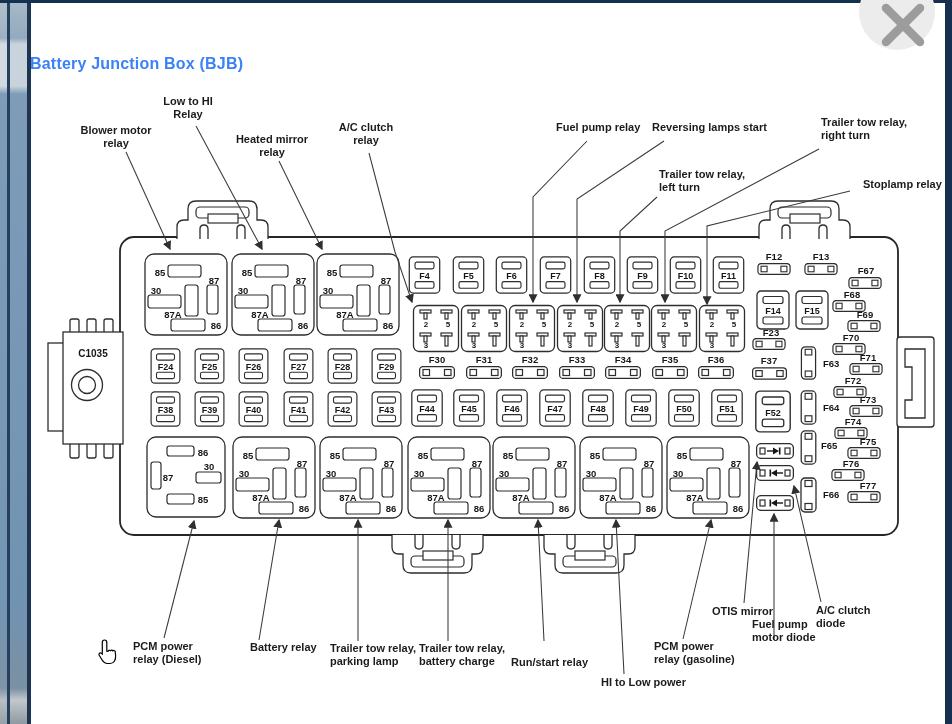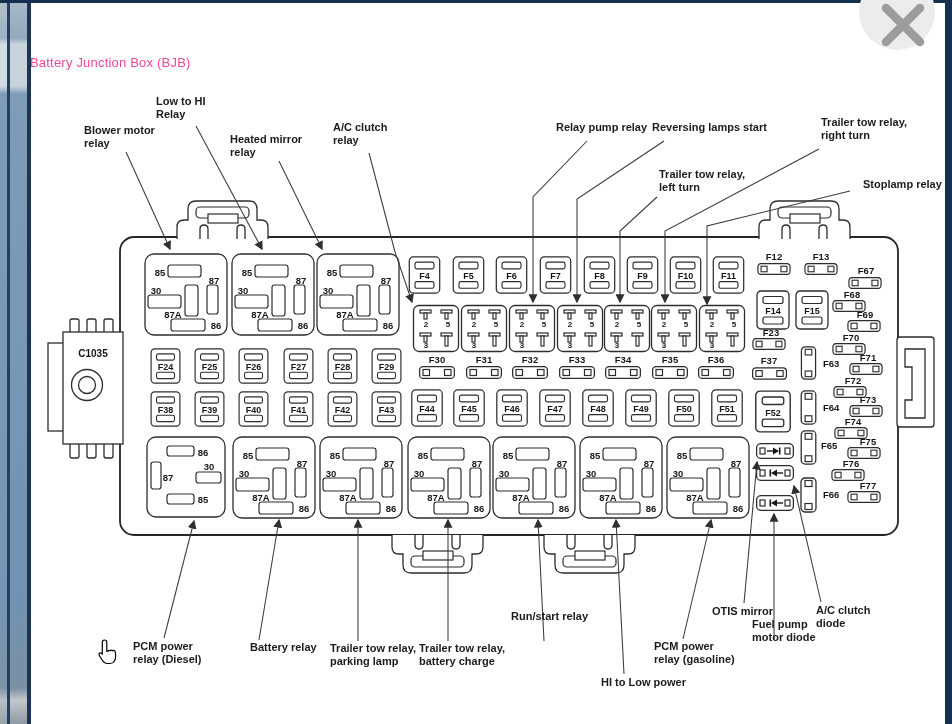--- a/index.html
+++ b/index.html
@@ -1,21 +1,21 @@
 <!DOCTYPE html>
 <html><head>
 <meta charset="utf-8">
 <style>
   html,body{margin:0;padding:0}
   body{width:952px;height:724px;position:relative;overflow:hidden;background:#fff;
        font-family:"Liberation Sans",sans-serif}
   .abs{position:absolute}
-  #page-title{position:absolute;left:30px;top:55px;font-size:13px;font-weight:normal;color:#ec4899;letter-spacing:.2px}
+  #page-title{position:absolute;left:30px;top:55px;font-size:16px;font-weight:bold;color:#3b82f6;letter-spacing:.2px}
   .co{position:absolute;font-weight:bold;font-size:11px;line-height:1.18;color:#1b1b1b;white-space:pre-line;z-index:4}
-  .ctr{text-align:left}
+  .ctr{text-align:center}
   
   .strip{position:absolute;top:0;height:724px;z-index:5}
   #strip-a{left:0;width:8px;background:linear-gradient(180deg,#b3c0cc 0,#9db1c3 38px,#d2dbe2 44px,#d2dbe2 86px,#7e9cb8 94px,#7495b3 600px,#7e93a6 688px,#b9bfc4 700px,#97a1a9 724px)}
   #strip-div{left:7px;width:3px;background:#24405e}
   #strip-b{left:10px;width:17px;background:linear-gradient(180deg,#a9bac8 0,#93a9bd 38px,#c8d3dc 44px,#c8d3dc 86px,#7e9cb8 94px,#7093b2 600px,#7b90a3 688px,#c2c8cc 700px,#8f99a1 724px)}
   #strip-c{left:27px;width:4px;background:#1b3553}
   #top-border{position:absolute;left:0;top:0;width:952px;height:3px;background:#14304e;z-index:5}
   #right-border{position:absolute;left:945px;top:0;width:7px;height:724px;background:#16314f;z-index:5}
   #close-btn{position:absolute;left:859px;top:-26px;width:76px;height:76px;border-radius:50%;
              background:#ececec;z-index:6;border:none;cursor:pointer}
@@ -537,43 +537,43 @@
     <path class="lead" marker-end="url(#arr)" d="M448,641 L448,520"></path>
     <path class="lead" marker-end="url(#arr)" d="M544,641 L538,520"></path>
     <path class="lead" marker-end="url(#arr)" d="M624,674 L616,520"></path>
     <path class="lead" marker-end="url(#arr)" d="M683,639 L711,520"></path>
     <path class="lead" marker-end="url(#arr)" d="M744,603 L757,462"></path>
     <path class="lead" marker-end="url(#arr)" d="M774,640 L774,514"></path>
     <path class="lead" marker-end="url(#arr)" d="M821,602 L794,486"></path>
   </g>
 </svg>
 
-<div class="co ctr" style="left:84px;top:124px;width:80px">Blower motor
+<div class="co ctr" style="left:76px;top:124px;width:80px">Blower motor
 relay</div>
 <div class="co ctr" style="left:156px;top:95px;width:64px">Low to HI
 Relay</div>
 <div class="co ctr" style="left:230px;top:133px;width:84px">Heated mirror
 relay</div>
 <div class="co ctr" style="left:333px;top:121px;width:66px">A/C clutch
 relay</div>
-<div class="co" style="left:556px;top:121px">Relay pump relay</div>
+<div class="co" style="left:556px;top:121px">Fuel pump relay</div>
 <div class="co" style="left:652px;top:121px">Reversing lamps start</div>
 <div class="co" style="left:659px;top:168px;width:94px">Trailer tow relay,
 left turn</div>
 <div class="co" style="left:821px;top:116px;width:94px">Trailer tow relay,
 right turn</div>
 <div class="co" style="left:863px;top:178px">Stoplamp relay</div>
 <div class="co" style="left:133px;top:640px;width:92px">PCM power
 relay (Diesel)</div>
 <div class="co" style="left:250px;top:641px">Battery relay</div>
 <div class="co" style="left:330px;top:642px;width:94px">Trailer tow relay,
 parking lamp</div>
 <div class="co" style="left:419px;top:642px;width:94px">Trailer tow relay,
 battery charge</div>
-<div class="co" style="left:511px;top:610px">Run/start relay</div>
+<div class="co" style="left:511px;top:656px">Run/start relay</div>
 <div class="co" style="left:601px;top:676px">HI to Low power</div>
 <div class="co" style="left:654px;top:640px;width:98px">PCM power
 relay (gasoline)</div>
 <div class="co" style="left:712px;top:605px">OTIS mirror</div>
 <div class="co" style="left:752px;top:618px;width:76px">Fuel pump
 motor diode</div>
 <div class="co" style="left:816px;top:604px;width:66px">A/C clutch
 diode</div>
 
 <svg class="abs" style="left:96px;top:638px;z-index:7" width="26" height="30" viewBox="0 0 26 30">

